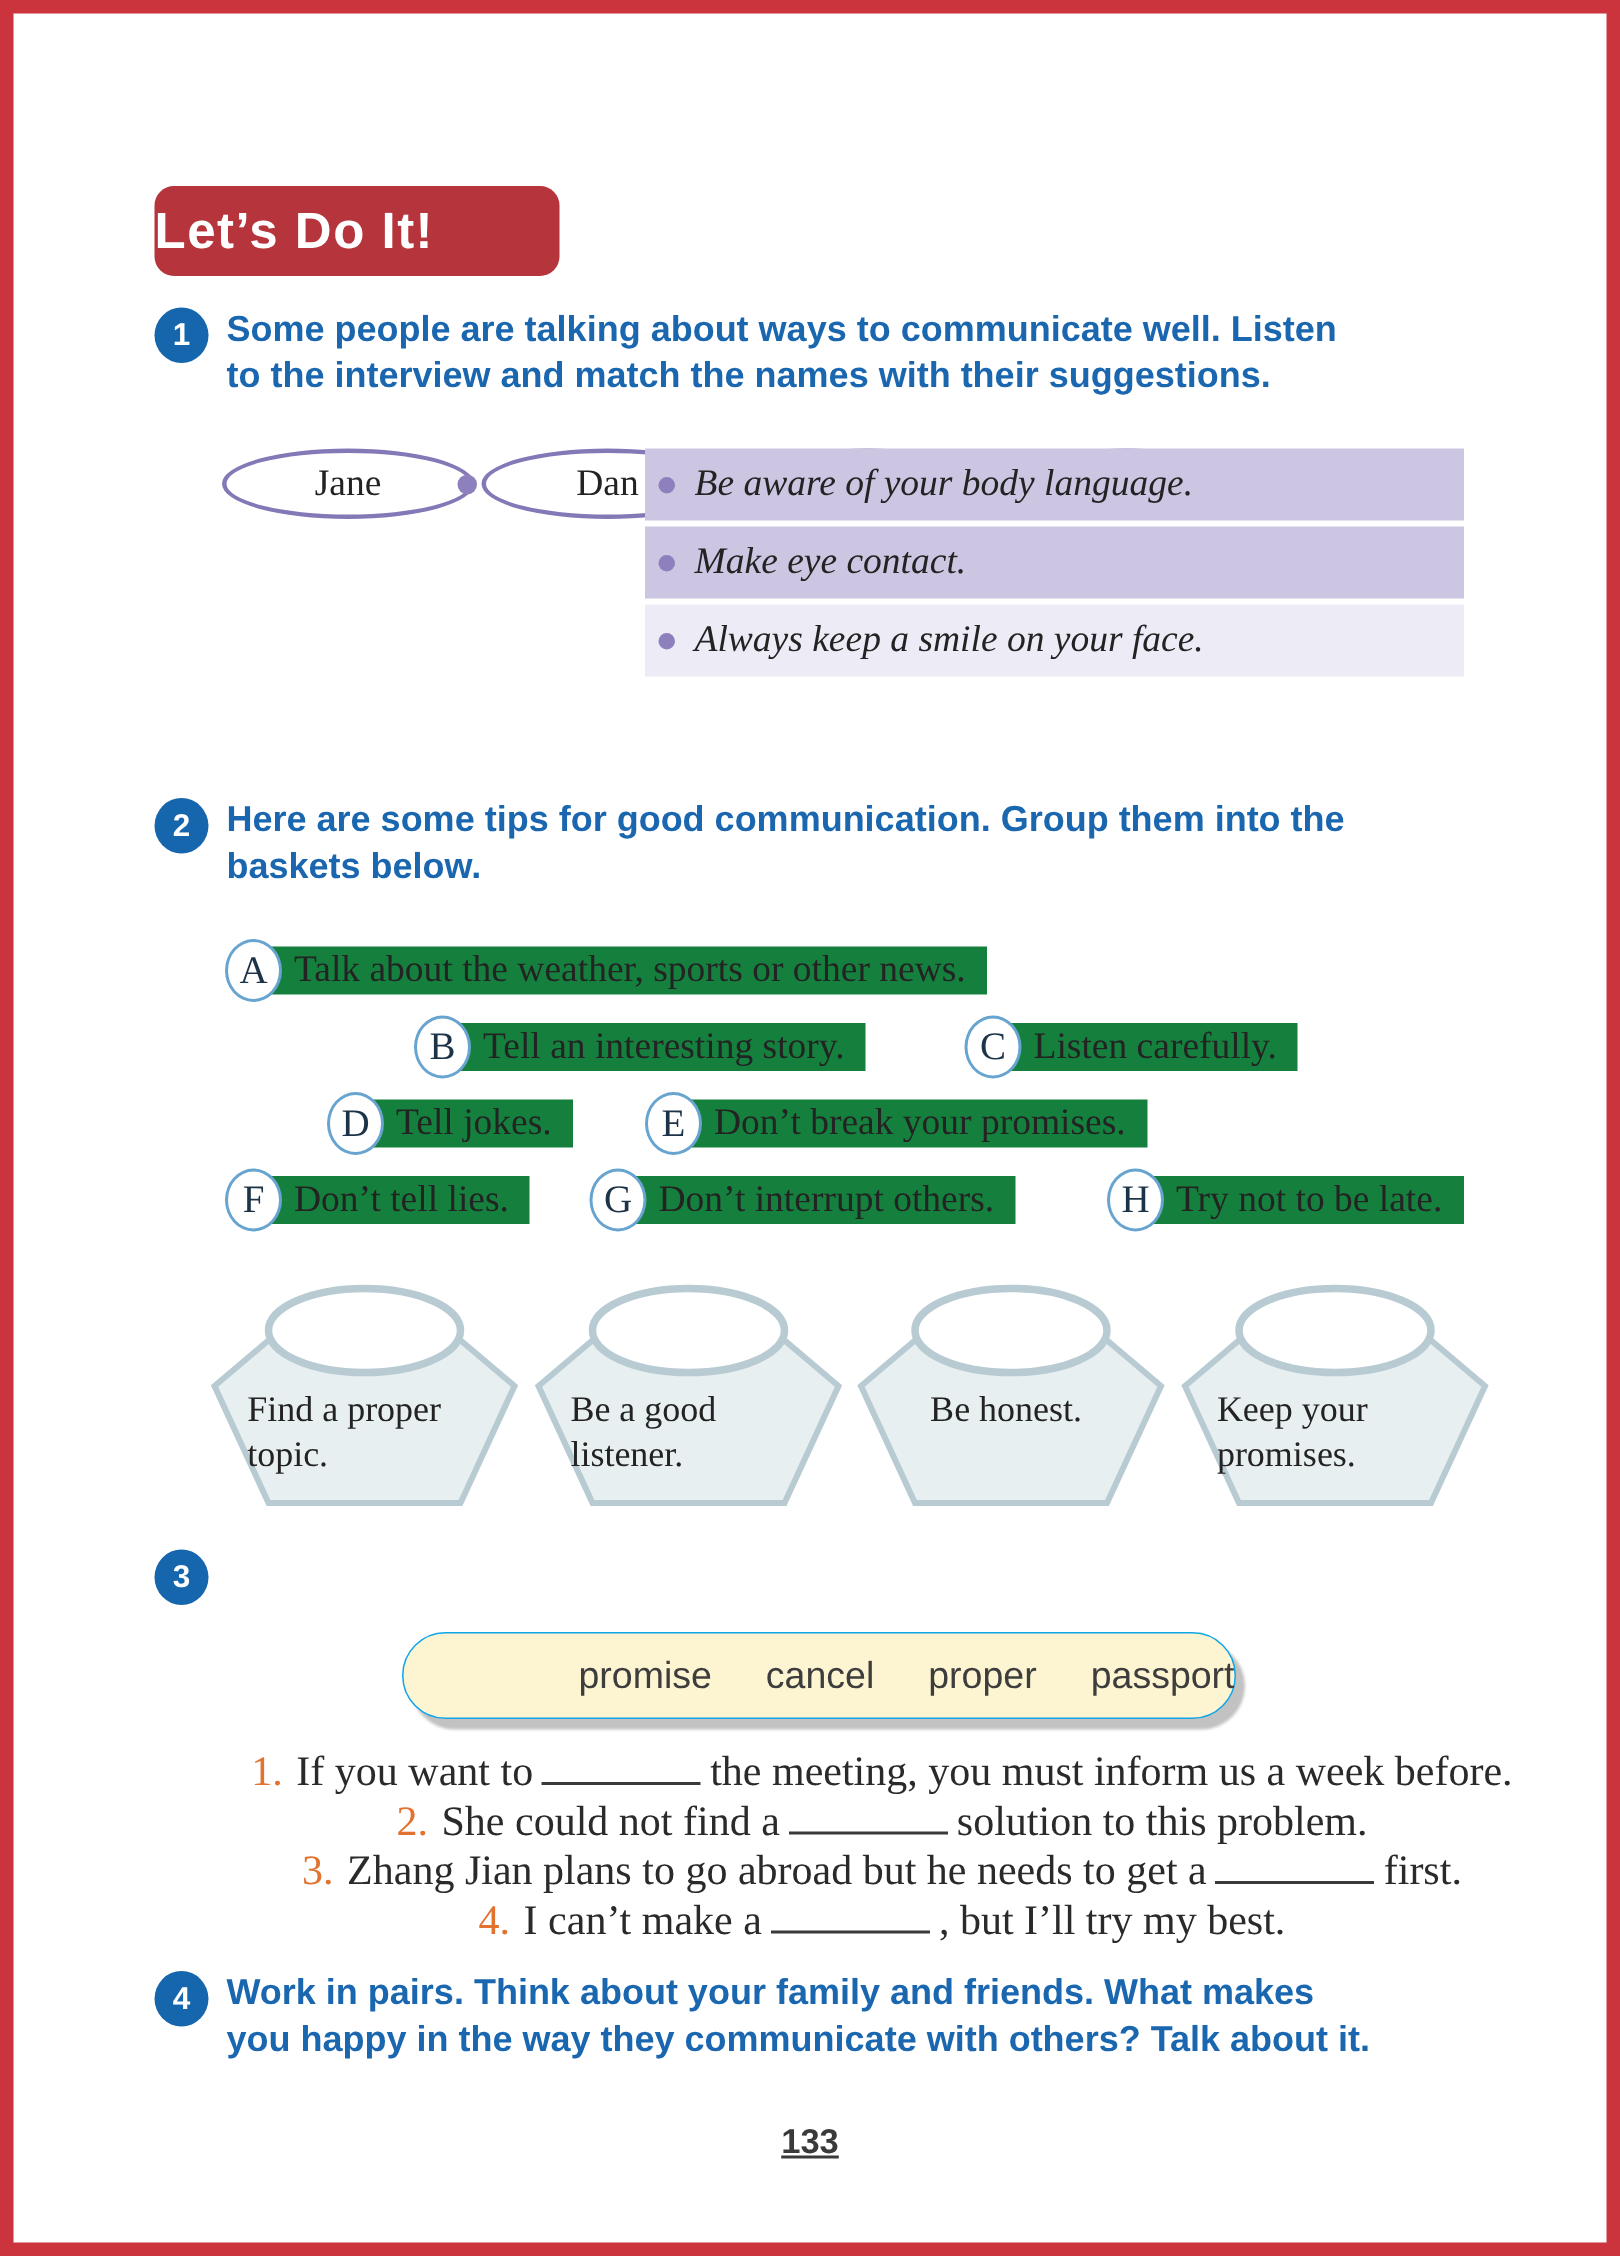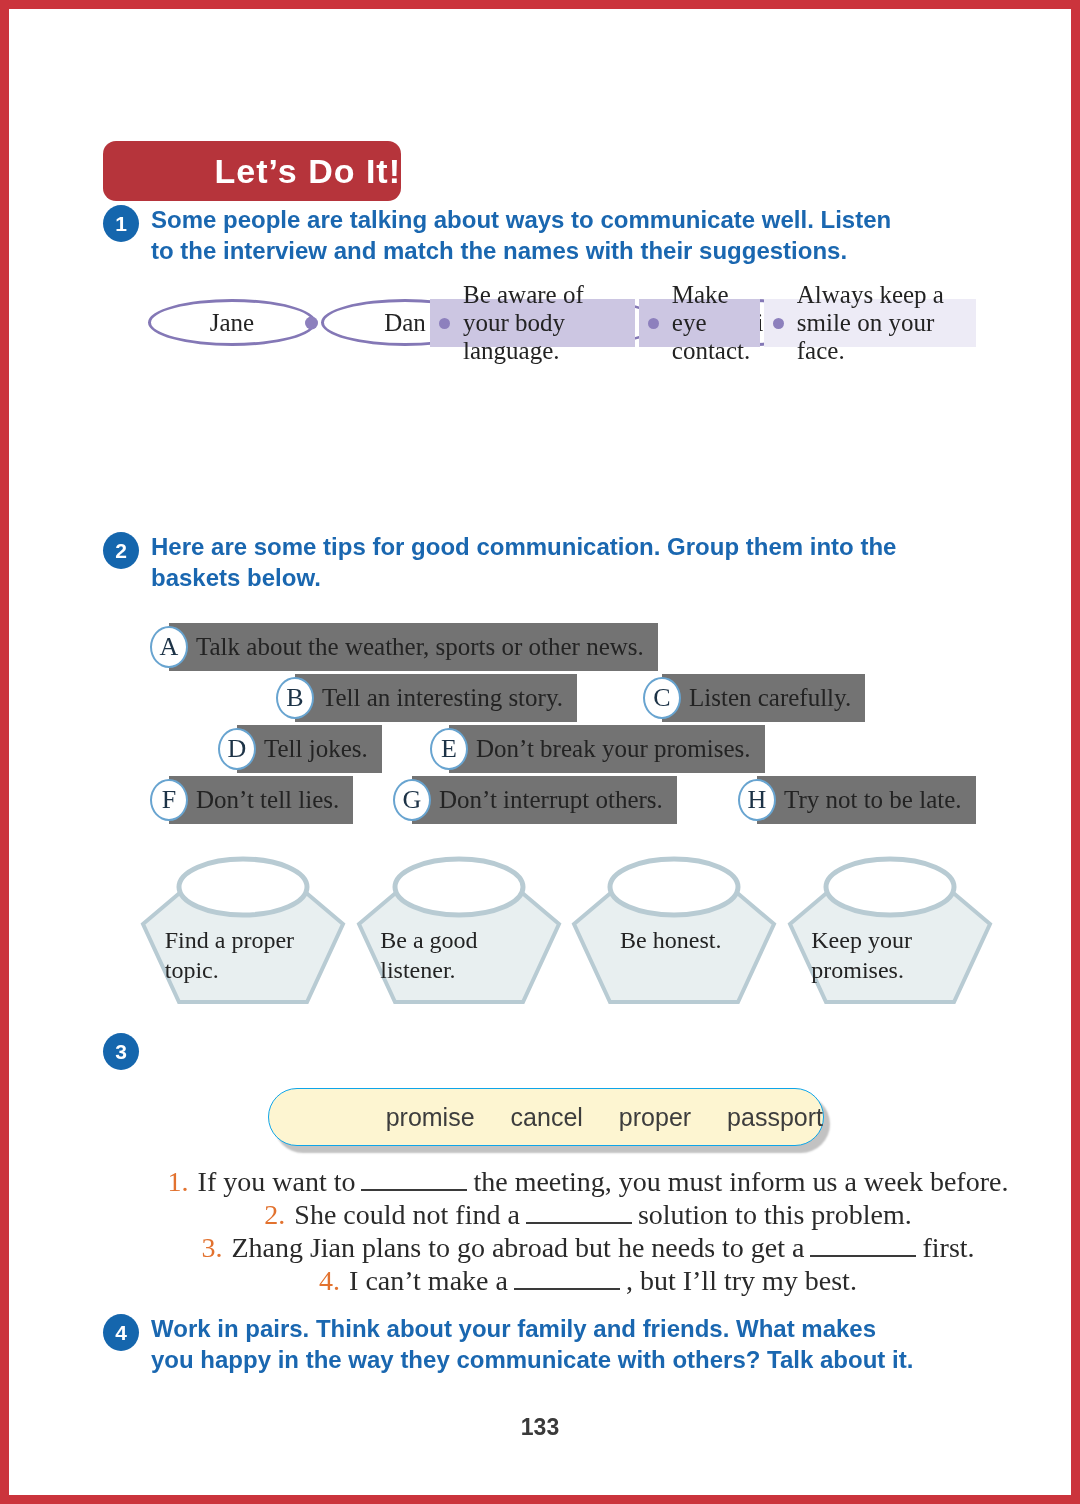--- a/index.html
+++ b/index.html
@@ -1,51 +1,51 @@
 <!DOCTYPE html>
 <html><head>
 <meta charset="utf-8">
 <style>
   html,body{margin:0;padding:0;background:#ffffff;}
   .page{position:relative;width:1080px;height:1504px;background:#ffffff;overflow:hidden;
         font-family:"Liberation Serif","DejaVu Serif",serif;}
   .page-frame{position:absolute;inset:0;border:9px solid #cb343c;z-index:60;pointer-events:none;}
 
   
-  .banner{position:absolute;left:103px;top:141px;width:298px;height:60px;background:#b6343b;
-          border-radius:13px;display:flex;align-items:center;justify-content:flex-end;}
+  .banner{position:absolute;left:103px;top:124px;width:270px;height:60px;background:#b6343b;
+          border-radius:13px;display:flex;align-items:center;justify-content:flex-start;}
   .banner span{color:#ffffff;font:bold 34px "Liberation Sans","DejaVu Sans",sans-serif;letter-spacing:1px;}
 
   
   .exercise{position:absolute;left:103px;display:flex;gap:12px;align-items:flex-start;}
   .badge{flex:0 0 36px;width:36px;height:37px;border-radius:50%;background:#1566ad;color:#fff;
          font:bold 21px "Liberation Sans","DejaVu Sans",sans-serif;display:flex;align-items:center;justify-content:center;margin-top:1px;}
   .instr{font:bold 24px "Liberation Sans","DejaVu Sans",sans-serif;color:#1a67b0;line-height:31px;}
 
   
   .match{position:absolute;left:148px;top:299px;width:830px;height:205px;}
   .ovals{position:absolute;left:0;top:0;display:flex;flex-direction:row;gap:5px;}
   .name-oval{position:relative;width:168px;height:47px;border:3px solid #8478b6;border-radius:50%;
              background:#fff;display:flex;align-items:center;justify-content:center;
              font-size:25px;color:#232323;box-sizing:border-box;}
   .name-dot{position:absolute;right:-5px;top:50%;transform:translateY(-50%);width:13px;height:13px;
             border-radius:50%;background:#8d80bd;}
-  .srows{position:absolute;left:282px;top:0;width:546px;display:flex;flex-direction:row;gap:4px;}
+  .srows{position:absolute;left:282px;top:0;width:546px;display:flex;flex-direction:column;gap:4px;font-style:italic;}
   .srow{height:48px;display:flex;align-items:center;font-size:25px;color:#232323;}
   .srow.dark{background:#ccc6e2;}
   .srow.light{background:#edebf6;}
   .srow .bullet{flex:0 0 11px;width:11px;height:11px;border-radius:50%;background:#8d80bd;margin:0 13px 0 9px;}
 
   
   .tips{position:absolute;left:0;top:0;width:1080px;height:0;}
   .tip{position:absolute;display:flex;align-items:center;height:44px;}
   .tip-letter{position:relative;z-index:2;width:38px;height:42px;border:2px solid #68a4d0;border-radius:50%;
               background:#fff;display:flex;align-items:center;justify-content:center;
               font-size:26px;color:#1d3347;box-sizing:border-box;}
-  .tip-text{margin-left:-19px;height:48px;background:#737373;display:flex;align-items:center;
+  .tip-text{margin-left:-19px;height:32px;background:#15803d;display:flex;align-items:center;
             padding:0 14px 0 27px;font-size:25px;color:#232323;white-space:nowrap;}
 
   
   .baskets{position:absolute;left:143px;top:853px;width:840px;display:flex;gap:22px;}
   .basket{position:relative;width:200px;height:152px;}
   .basket svg{position:absolute;left:0;top:0;overflow:visible;}
   .basket-label{position:absolute;left:0;right:0;top:72px;display:flex;justify-content:center;}
   .basket-label span{max-width:150px;font-size:24px;line-height:30px;color:#232323;text-align:left;}
 
   
@@ -53,21 +53,21 @@
            border:1px solid #0ea5e9;border-radius:29px;box-sizing:border-box;
            box-shadow:6px 7px 2px #c2c2c2;display:flex;align-items:center;justify-content:flex-end;gap:36px;}
   .wordbox span{font:25px "Liberation Sans","DejaVu Sans",sans-serif;color:#3d3d3d;}
   .sentences{position:absolute;left:148px;top:1166px;width:880px;}
   .sentence{white-space:nowrap;font-size:28px;color:#2a2a2a;line-height:31px;margin-bottom:2px;text-align:center;}
   .snum{color:#e2722f;margin-right:9px;}
   .blank{display:inline-block;width:106px;border-bottom:2px solid #3a3a3a;margin:0 6px;height:20px;vertical-align:baseline;}
 
   
   .pagenum{position:absolute;left:0;top:1414px;width:100%;text-align:center;
-           font:bold 23px "Liberation Sans","DejaVu Sans",sans-serif;color:#3a3a3a;}
+           font:bold 23px "Liberation Sans","DejaVu Sans",sans-serif;color:#3a3a3a;text-decoration:underline;}
 </style>
 </head>
 <body>
 
 <div class="page">
   <div class="page-frame"></div>
 
   <div class="banner">
     <span>Let’s Do It!</span>
   </div>

